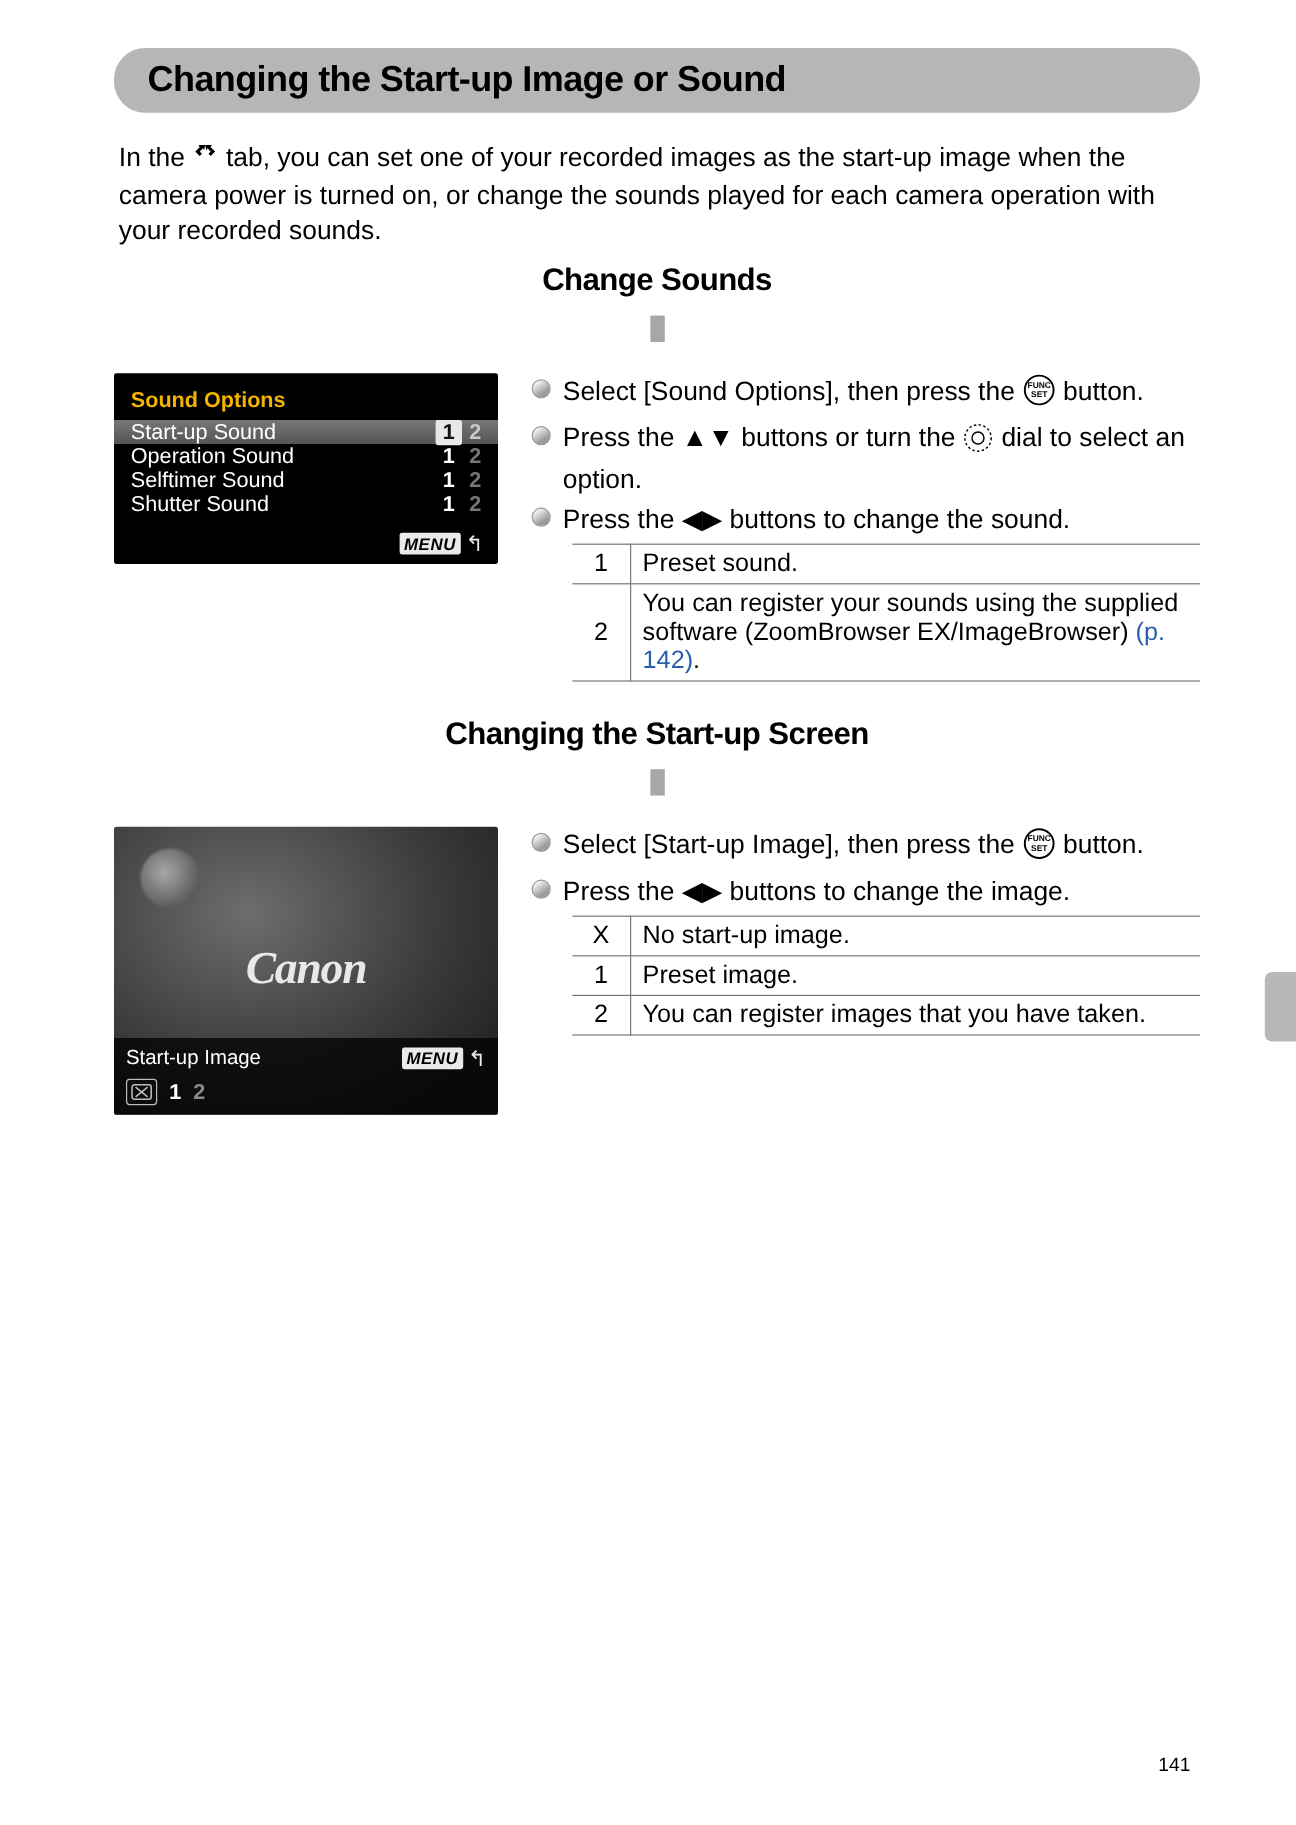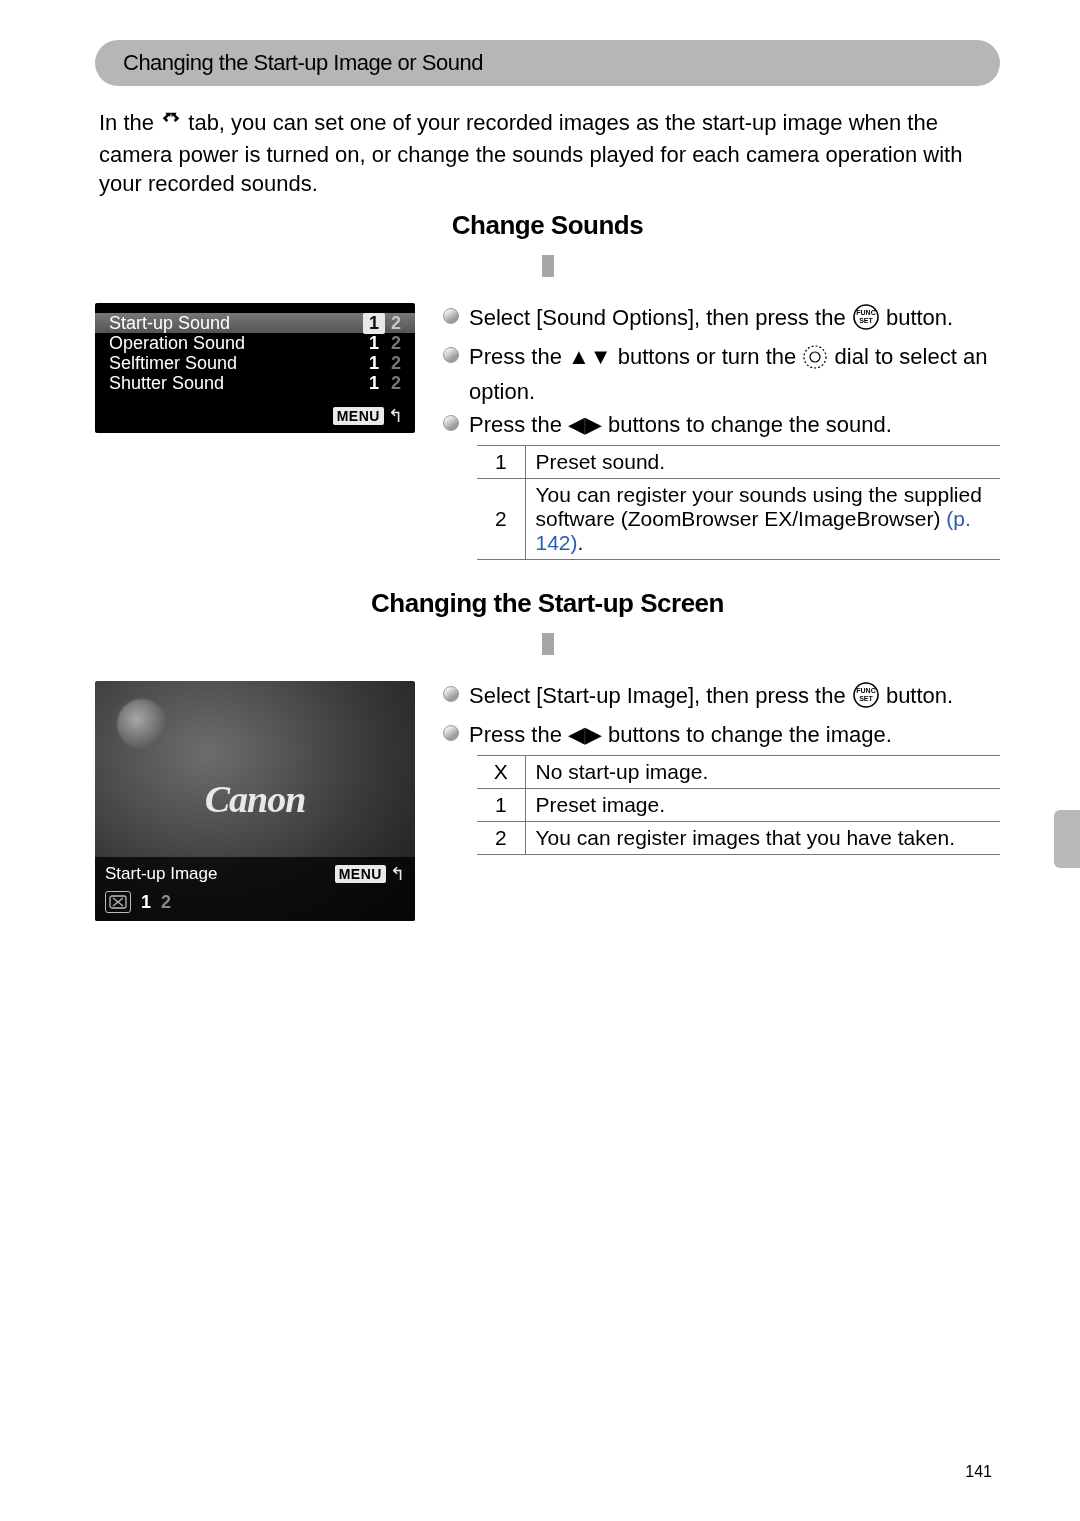--- a/index.html
+++ b/index.html
@@ -16,22 +16,22 @@
   }
   
   .title-bar {
     background: #b6b6b6;
     border-radius: 26px;
     padding: 10px 28px;
     margin-bottom: 22px;
   }
   .title-bar h1 {
     font-family: Arial, Helvetica, sans-serif;
-    font-weight: 400;
-    font-size: 22px;
+    font-weight: 700;
+    font-size: 30px;
     letter-spacing: -0.5px;
   }
   
   .intro {
     font-size: 22px;
     line-height: 1.32;
     margin-bottom: 12px;
     padding-left: 4px;
   }
   .tool-icon {
@@ -128,20 +128,21 @@
   }
   .menu-text {
     display:inline-block;
     background: #e9e9e9;
     color: #000;
     font-weight: 700;
     font-size: 14px;
     padding: 1px 4px;
     border-radius: 2px;
     letter-spacing: 0.5px;
+    font-style: italic;
   }
   .back-arrow {
     color: #e9e9e9;
     font-size: 18px;
   }
   
   .bul {
     display: flex;
     gap: 10px;
     font-size: 22px;
@@ -263,20 +264,21 @@
   <div class="section-head">
     <h2>Change Sounds</h2>
     <div class="head-stub"></div>
     <div class="head-rule"></div>
   </div>
 
   <div class="cols">
 
     <div class="col-left">
       <div class="lcd">
+        <div class="lcd-title">Sound Options</div>
 
         <div class="lcd-row sel">
           <span class="lcd-label">Start-up Sound</span>
           <span class="lcd-opt on">1</span>
           <span class="lcd-opt">2</span>
         </div>
         <div class="lcd-row">
           <span class="lcd-label">Operation Sound</span>
           <span class="lcd-opt cur">1</span>
           <span class="lcd-opt">2</span>

